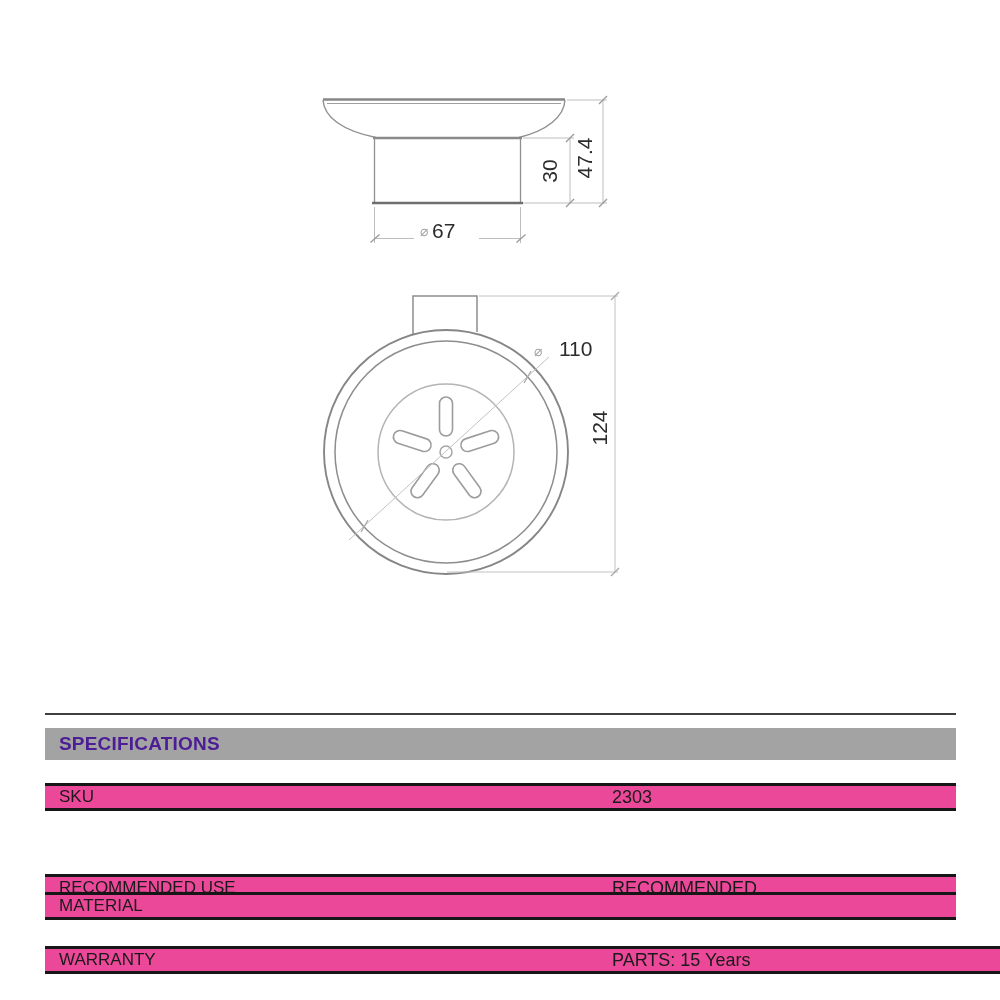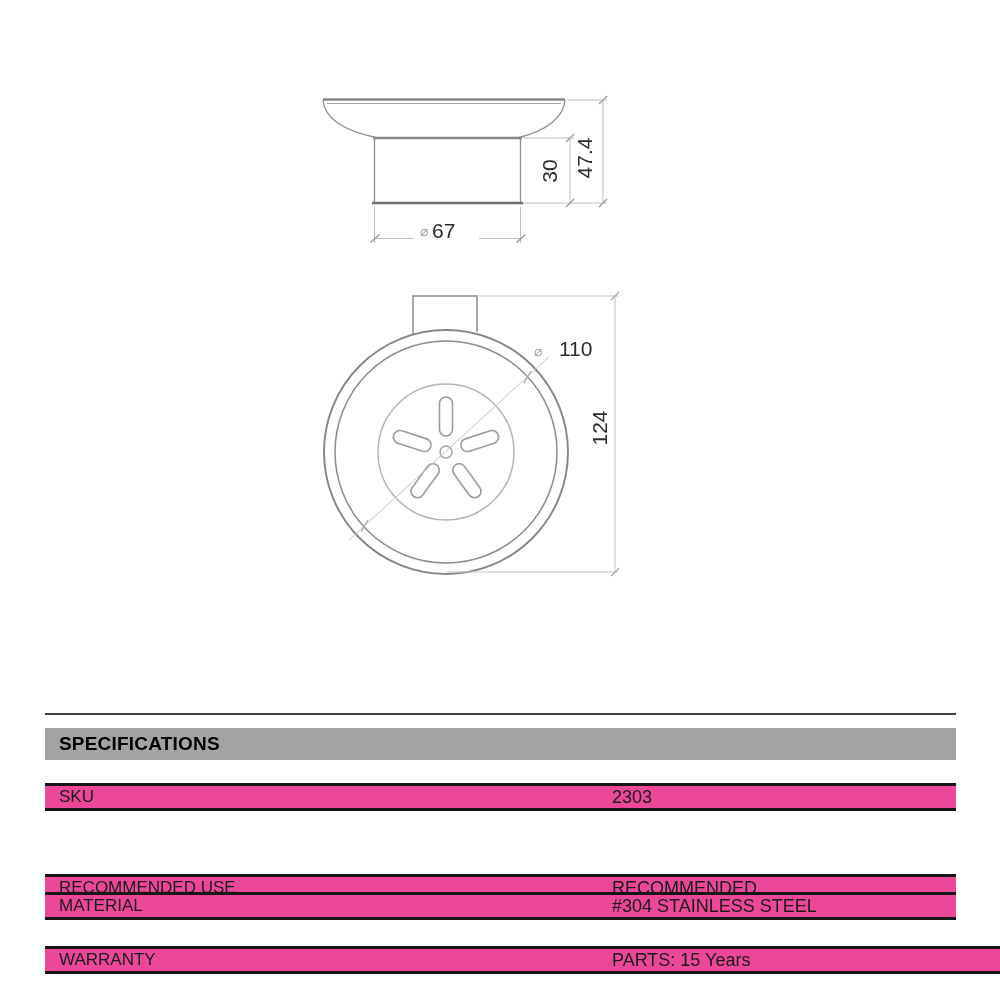--- a/index.html
+++ b/index.html
@@ -8,21 +8,21 @@
     font-family:"Liberation Sans", sans-serif;
     overflow:hidden;
   }
   .drawing-svg{position:absolute;top:0;left:0;}
   .dim-text{fill:#2c2c2c;font-size:21px;}
   .dia-sym{fill:#a2a2a2;font-size:14px;}
   .spec-rule{position:absolute;left:45px;top:713px;width:911px;height:2px;background:#3f3f3f;}
   .spec-header{
     position:absolute;left:45px;top:728px;width:911px;height:32px;
     background:#a3a3a3;box-sizing:border-box;padding-left:14px;
-    font-size:19px;font-weight:bold;color:#000000;line-height:32px;
+    font-size:19px;font-weight:bold;color:#4c1d95;line-height:32px;
     letter-spacing:0.2px;
   }
   .spec-row{
     position:absolute;left:45px;width:911px;height:22px;
     background:#ec4899;
     border-top:3px solid #161616;border-bottom:3px solid #161616;
     box-sizing:content-box;
   }
   .spec-row .spec-label{
     position:absolute;left:14px;top:0;line-height:22px;
@@ -122,19 +122,18 @@
   <span class="spec-value">2303</span>
 </div>
 
 <div class="spec-row row-2">
   <span class="spec-label">RECOMMENDED USE</span>
   <span class="spec-value">RECOMMENDED</span>
 </div>
 
 <div class="spec-row row-3">
   <span class="spec-label">MATERIAL</span>
-  <span class="spec-value">#304 STAINLESS STEEL</span>
 </div>
 
 <div class="spec-row row-4">
   <span class="spec-label">WARRANTY</span>
   <span class="spec-value">PARTS: 15 Years</span>
 </div>
 
 </body></html>

